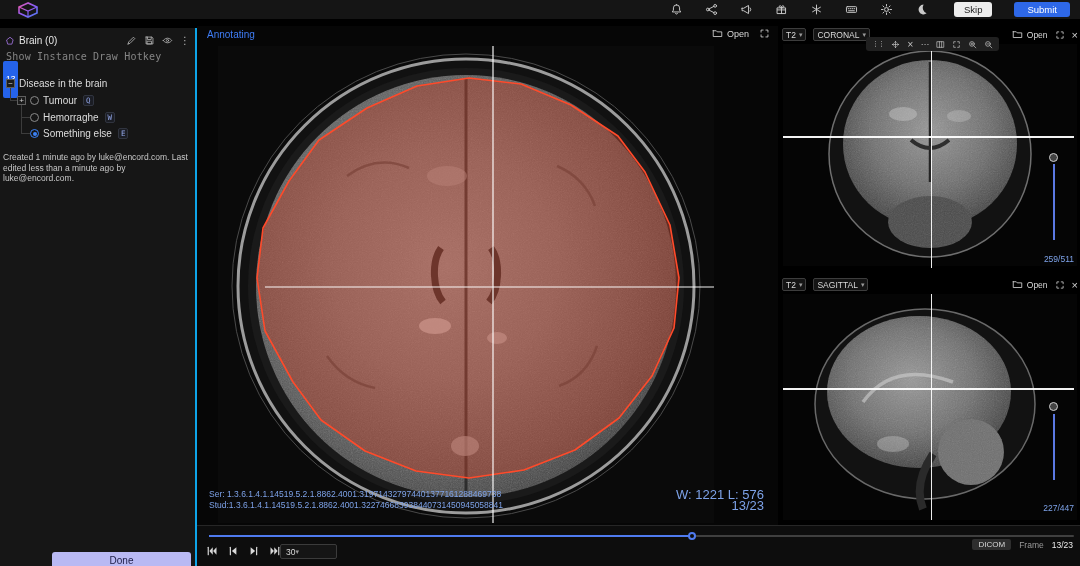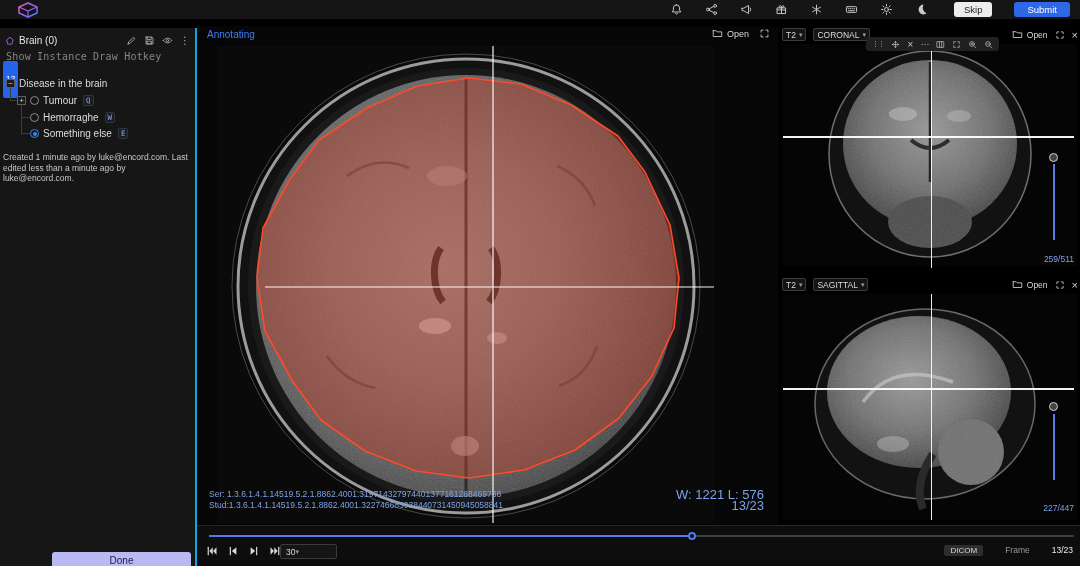--- a/index.html
+++ b/index.html
@@ -99,21 +99,21 @@
   .bottombar { position:absolute; left:197px; top:525px; width:883px; height:41px; background:#0d0d0d; border-top:1px solid #262626; }
   .timeline { position:absolute; left:12px; right:6px; top:6px; height:9px; cursor:pointer; }
   .tl-track    { position:absolute; left:0; right:0; top:3px; height:2px; background:#3f3f3f; border-radius:1px; }
   .tl-progress { position:absolute; left:0; top:3px; height:2px; width:55.8%; background:#4f7bf0; }
   .tl-handle   { position:absolute; left:55.8%; top:0; width:8px; height:8px; margin-left:-4px; border-radius:50%;
     border:2px solid #4f7bf0; background:#0d0d0d; cursor:grab; }
   .pb-controls { position:absolute; left:9px; top:19px; display:flex; align-items:center; gap:9px; color:#d8d8d8; }
   .pb-controls svg { width:12px; height:12px; cursor:pointer; }
   .fps-select { position:absolute; left:83px; top:18px; width:57px; height:15px; border:1px solid #3b3b3b; background:#151515;
     border-radius:2px; display:flex; align-items:center; padding:0 5px; font-size:8.5px; color:#ddd; cursor:pointer; }
-  .bb-right { position:absolute; right:7px; top:19px; display:flex; gap:22px; font-size:8.5px; }
+  .bb-right { position:absolute; right:7px; top:13px; display:flex; align-items:center; gap:8px; font-size:8.5px; }
   .dicom-badge { background:#2e2e2e; color:#d8d8d8; border-radius:2px; padding:1px 6px; font-size:8px; }
   .frame-label { color:#9a9a9a; }
   .frame-value { color:#ececec; }
   .defs-hidden { position:absolute; width:0; height:0; overflow:hidden; }
 </style>
 </head>
 <body>
 
 <svg class="defs-hidden" aria-hidden="true">
   <defs>

